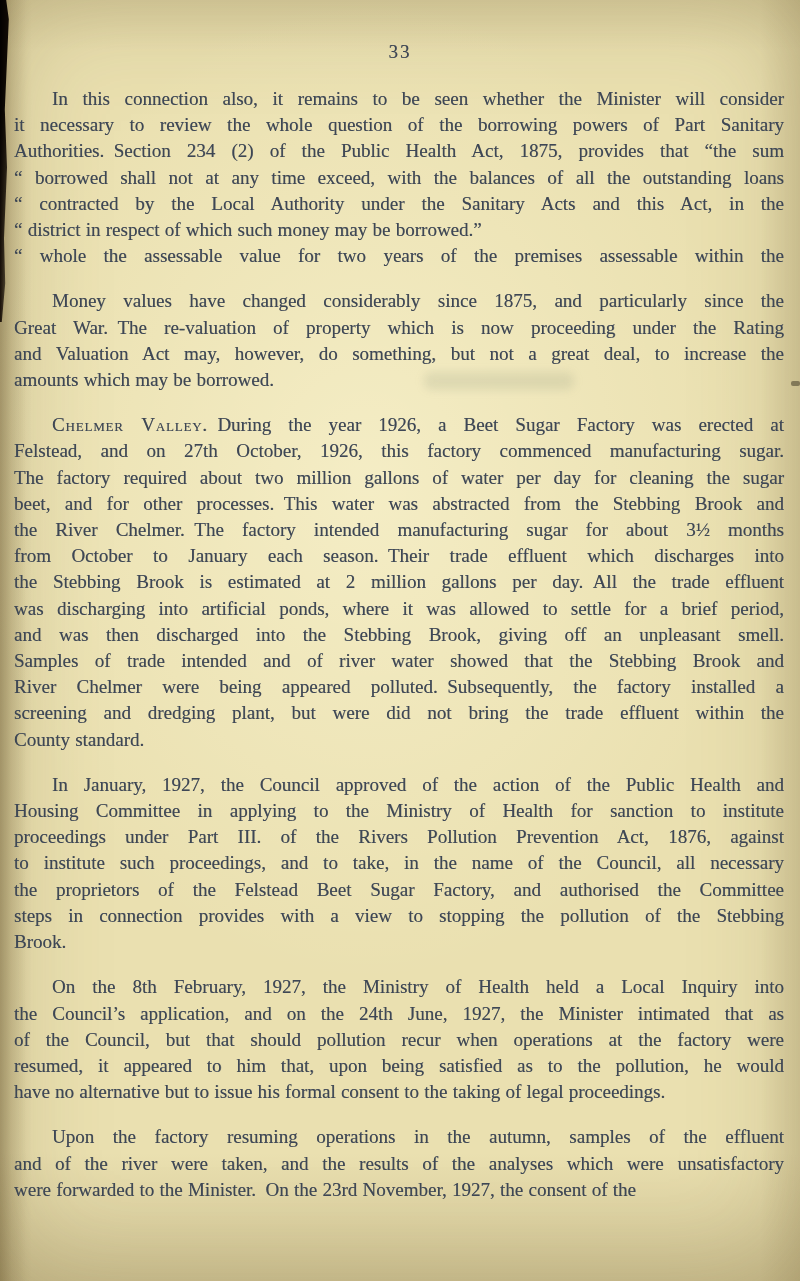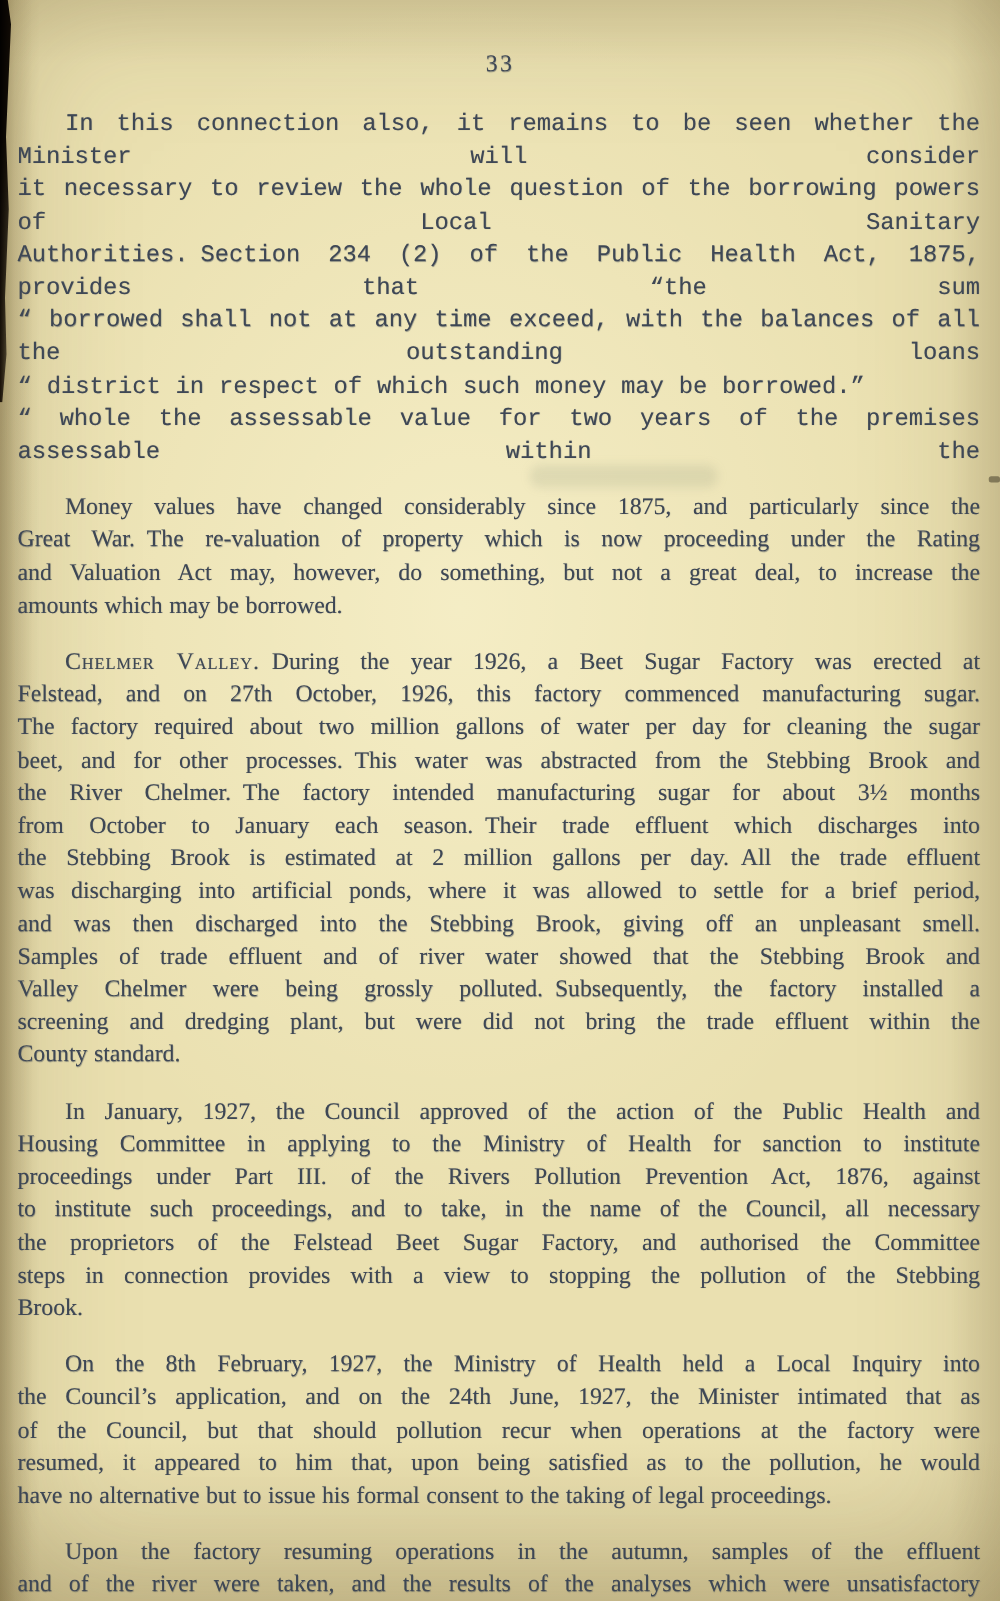--- a/index.html
+++ b/index.html
@@ -67,21 +67,21 @@
     text-shadow: 0.3px 0.3px 0.6px rgba(62,71,85,0.55);
   }
   .text-block {
     position: relative;
     margin: 23px 16px 0 14px;
     font-size: 19px;
     line-height: 26.2px;
     text-shadow: 0.3px 0.3px 0.6px rgba(62,71,85,0.50);
   }
   .paragraph { margin-top: 19px; }
-  .paragraph:first-child { margin-top: 16px; font-family: Liberation Mono, monospace; }
+  .paragraph:first-child { margin-top: 16px; }
   .line {
     text-align: justify;
     text-align-last: justify;
     word-spacing: 0.5px;
   }
   .line.last { text-align-last: left; }
   .line.first { text-indent: 38px; }
   .smallcaps {
     font-variant: small-caps;
     letter-spacing: 0.8px;
@@ -94,44 +94,45 @@
   <div class="edge-shadow"></div>
   <div class="binding"></div>
   <div class="ghost"></div>
   <div class="edge-mark"></div>
 
   <div class="page-number">33</div>
 
   <div class="text-block">
       <div class="paragraph">
         <div class="line first">In this connection also, it remains to be seen whether the Minister will consider</div>
-        <div class="line">it necessary to review the whole question of the borrowing powers of Local Sanitary</div>
+        <div class="line">it necessary to review the whole question of the borrowing powers of Part Sanitary</div>
         <div class="line">Authorities. Section 234 (2) of the Public Health Act, 1875, provides that “the sum</div>
         <div class="line">“ borrowed shall not at any time exceed, with the balances of all the outstanding loans</div>
+        <div class="line">“ contracted by the Local Authority under the Sanitary Acts and this Act, in the</div>
         <div class="line last">“ district in respect of which such money may be borrowed.”</div>
         <div class="line">“ whole the assessable value for two years of the premises assessable within the</div>
       </div>
       <div class="paragraph">
         <div class="line first">Money values have changed considerably since 1875, and particularly since the</div>
         <div class="line">Great War. The re-valuation of property which is now proceeding under the Rating</div>
         <div class="line">and Valuation Act may, however, do something, but not a great deal, to increase the</div>
         <div class="line last">amounts which may be borrowed.</div>
       </div>
       <div class="paragraph">
         <div class="line first"><span class="smallcaps">Chelmer Valley.</span> During the year 1926, a Beet Sugar Factory was erected at</div>
         <div class="line">Felstead, and on 27th October, 1926, this factory commenced manufacturing sugar.</div>
         <div class="line">The factory required about two million gallons of water per day for cleaning the sugar</div>
         <div class="line">beet, and for other processes. This water was abstracted from the Stebbing Brook and</div>
         <div class="line">the River Chelmer. The factory intended manufacturing sugar for about 3½ months</div>
         <div class="line">from October to January each season. Their trade effluent which discharges into</div>
         <div class="line">the Stebbing Brook is estimated at 2 million gallons per day. All the trade effluent</div>
         <div class="line">was discharging into artificial ponds, where it was allowed to settle for a brief period,</div>
         <div class="line">and was then discharged into the Stebbing Brook, giving off an unpleasant smell.</div>
-        <div class="line">Samples of trade effluent and of river water showed that the Stebbing Brook and</div>
-        <div class="line">Valley Chelmer were being grossly polluted. Subsequently, the factory installed a</div>
+        <div class="line">Samples of trade intended and of river water showed that the Stebbing Brook and</div>
+        <div class="line">River Chelmer were being appeared polluted. Subsequently, the factory installed a</div>
         <div class="line">screening and dredging plant, but were did not bring the trade effluent within the</div>
         <div class="line last">County standard.</div>
       </div>
       <div class="paragraph">
         <div class="line first">In January, 1927, the Council approved of the action of the Public Health and</div>
         <div class="line">Housing Committee in applying to the Ministry of Health for sanction to institute</div>
         <div class="line">proceedings under Part III. of the Rivers Pollution Prevention Act, 1876, against</div>
         <div class="line">to institute such proceedings, and to take, in the name of the Council, all necessary</div>
         <div class="line">the proprietors of the Felstead Beet Sugar Factory, and authorised the Committee</div>
         <div class="line">steps in connection provides with a view to stopping the pollution of the Stebbing</div>

